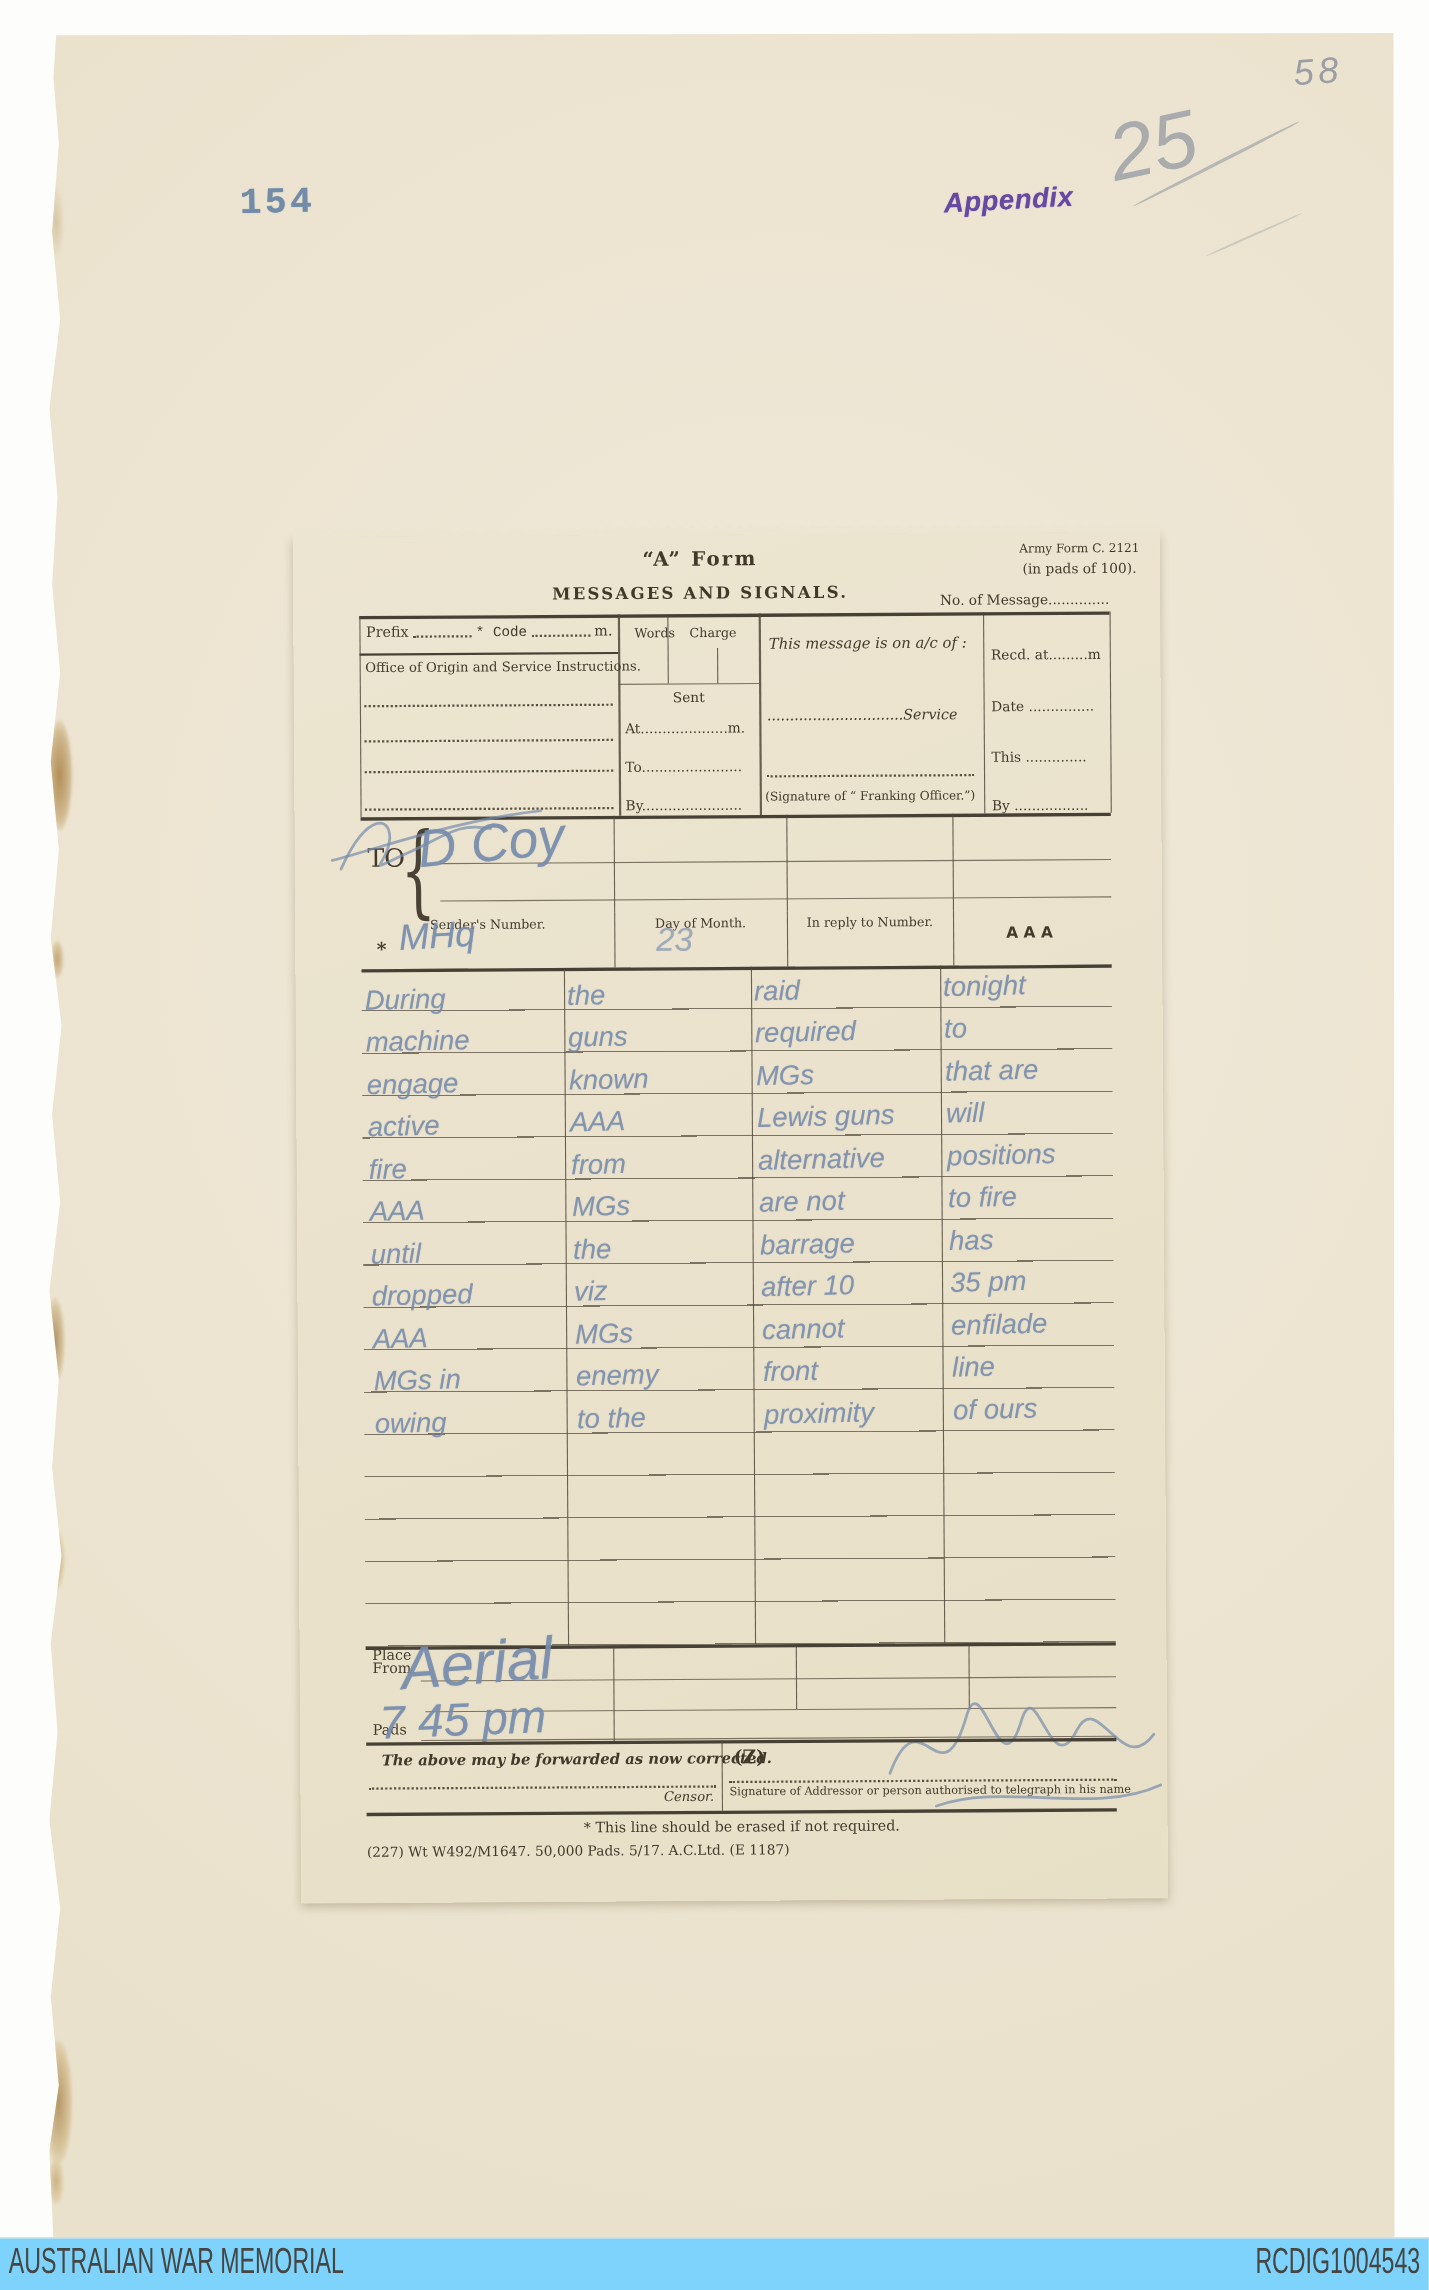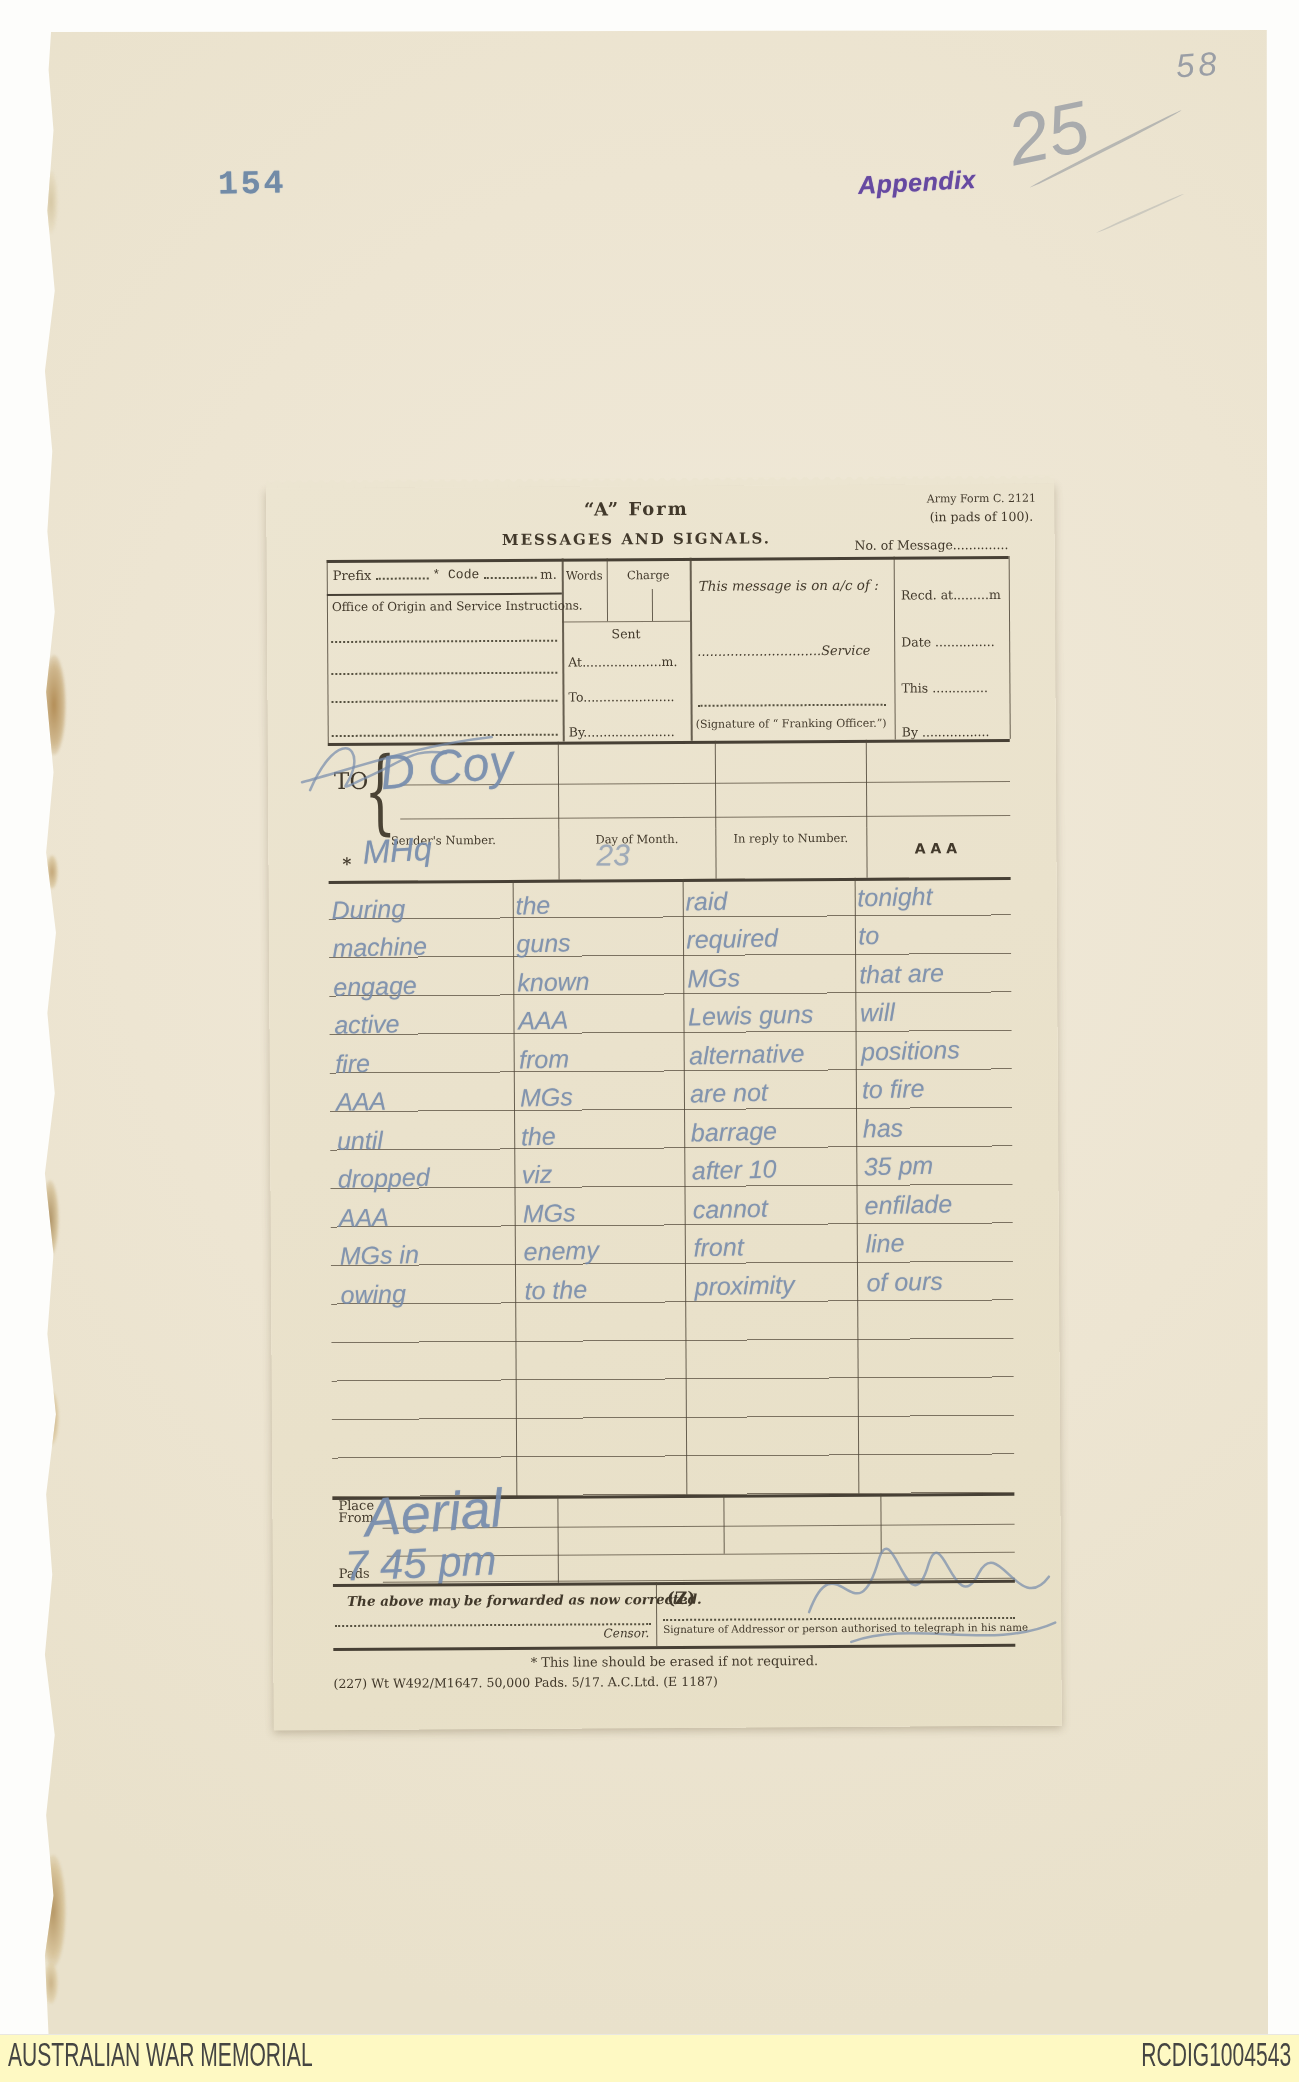--- a/index.html
+++ b/index.html
@@ -67,21 +67,21 @@
   .body-grid{position:absolute;left:60px;top:393px;width:682px;height:616px;
     background:repeating-linear-gradient(to bottom, transparent 0 37.5px, rgba(96,86,70,.8) 37.5px 38.5px);}
   .msg-rows{position:absolute;left:60px;top:393px;width:682px;transform:rotate(-1deg);}
   .msg-row{position:relative;height:38.5px;display:grid;grid-template-columns:184px 170px 172px 156px;align-items:end;}
   .msg-word{font-family:cursive,sans-serif;font-style:italic;font-size:25px;line-height:1;
     color:rgba(116,138,170,.8);white-space:nowrap;padding:0 0 3px 6px;text-shadow:0 0 1px rgba(116,138,170,.45);}
 
   .scrawl{position:absolute;stroke:rgba(118,140,173,.7);fill:none;stroke-width:2.5;stroke-linecap:round;}
 
   
-  .bar{position:absolute;left:0;bottom:0;width:1299px;height:47px;background:#fef9c3;
+  .bar{position:absolute;left:0;bottom:0;width:1299px;height:47px;background:#7dd3fc;
     border-top:1px solid #e9e7e1;}
   .bar-text{position:absolute;bottom:7px;font-family:"Liberation Sans",sans-serif;font-size:27px;
     color:#454542;transform:scale(.78,1.22);white-space:nowrap;}
   .bar-left{left:8px;transform-origin:left bottom;}
   .bar-right{right:8px;transform-origin:right bottom;}
 </style>
 </head>
 <body>
 
 <div class="stage">
@@ -128,21 +128,21 @@
       <span class="leader"></span>
       <span class="lb" style="position:static;">m.</span>
     </div>
     <div class="hr-heavy" style="left:60px;top:106px;width:235px;height:2px;"></div>
     <div class="lb" style="left:65px;top:112px;font-size:12px;">Office of Origin and Service Instructions.</div>
     <div class="dotl" style="left:64px;top:152px;width:226px;"></div>
     <div class="dotl" style="left:64px;top:184px;width:226px;"></div>
     <div class="dotl" style="left:64px;top:212px;width:226px;"></div>
     <div class="dotl" style="left:64px;top:246px;width:226px;"></div>
 
-    <div class="lb ctr" style="left:295px;top:82px;width:45px;font-size:11.5px;">Words</div>
+    <div class="lb ctr" style="left:295px;top:82px;width:67px;font-size:11.5px;">Words</div>
     <div class="lb ctr" style="left:340px;top:82px;width:83px;font-size:11.5px;">Charge</div>
     <div class="hr-thin" style="left:295px;top:135px;width:128px;"></div>
     <div class="lb ctr" style="left:295px;top:140px;width:128px;font-size:12.5px;">Sent</div>
     <div class="lb" style="left:301px;top:168px;font-size:12.5px;">At....................m.</div>
     <div class="lb" style="left:301px;top:203px;font-size:12.5px;">To.......................</div>
     <div class="lb" style="left:301px;top:238px;font-size:12.5px;">By.......................</div>
 
     <div class="lb it" style="left:432px;top:92px;font-size:13.5px;">This message is on a/c of :</div>
     <div class="lb it" style="left:430px;top:158px;font-size:13px;">..............................Service</div>
     <div class="dotl" style="left:430px;top:218px;width:188px;"></div>

